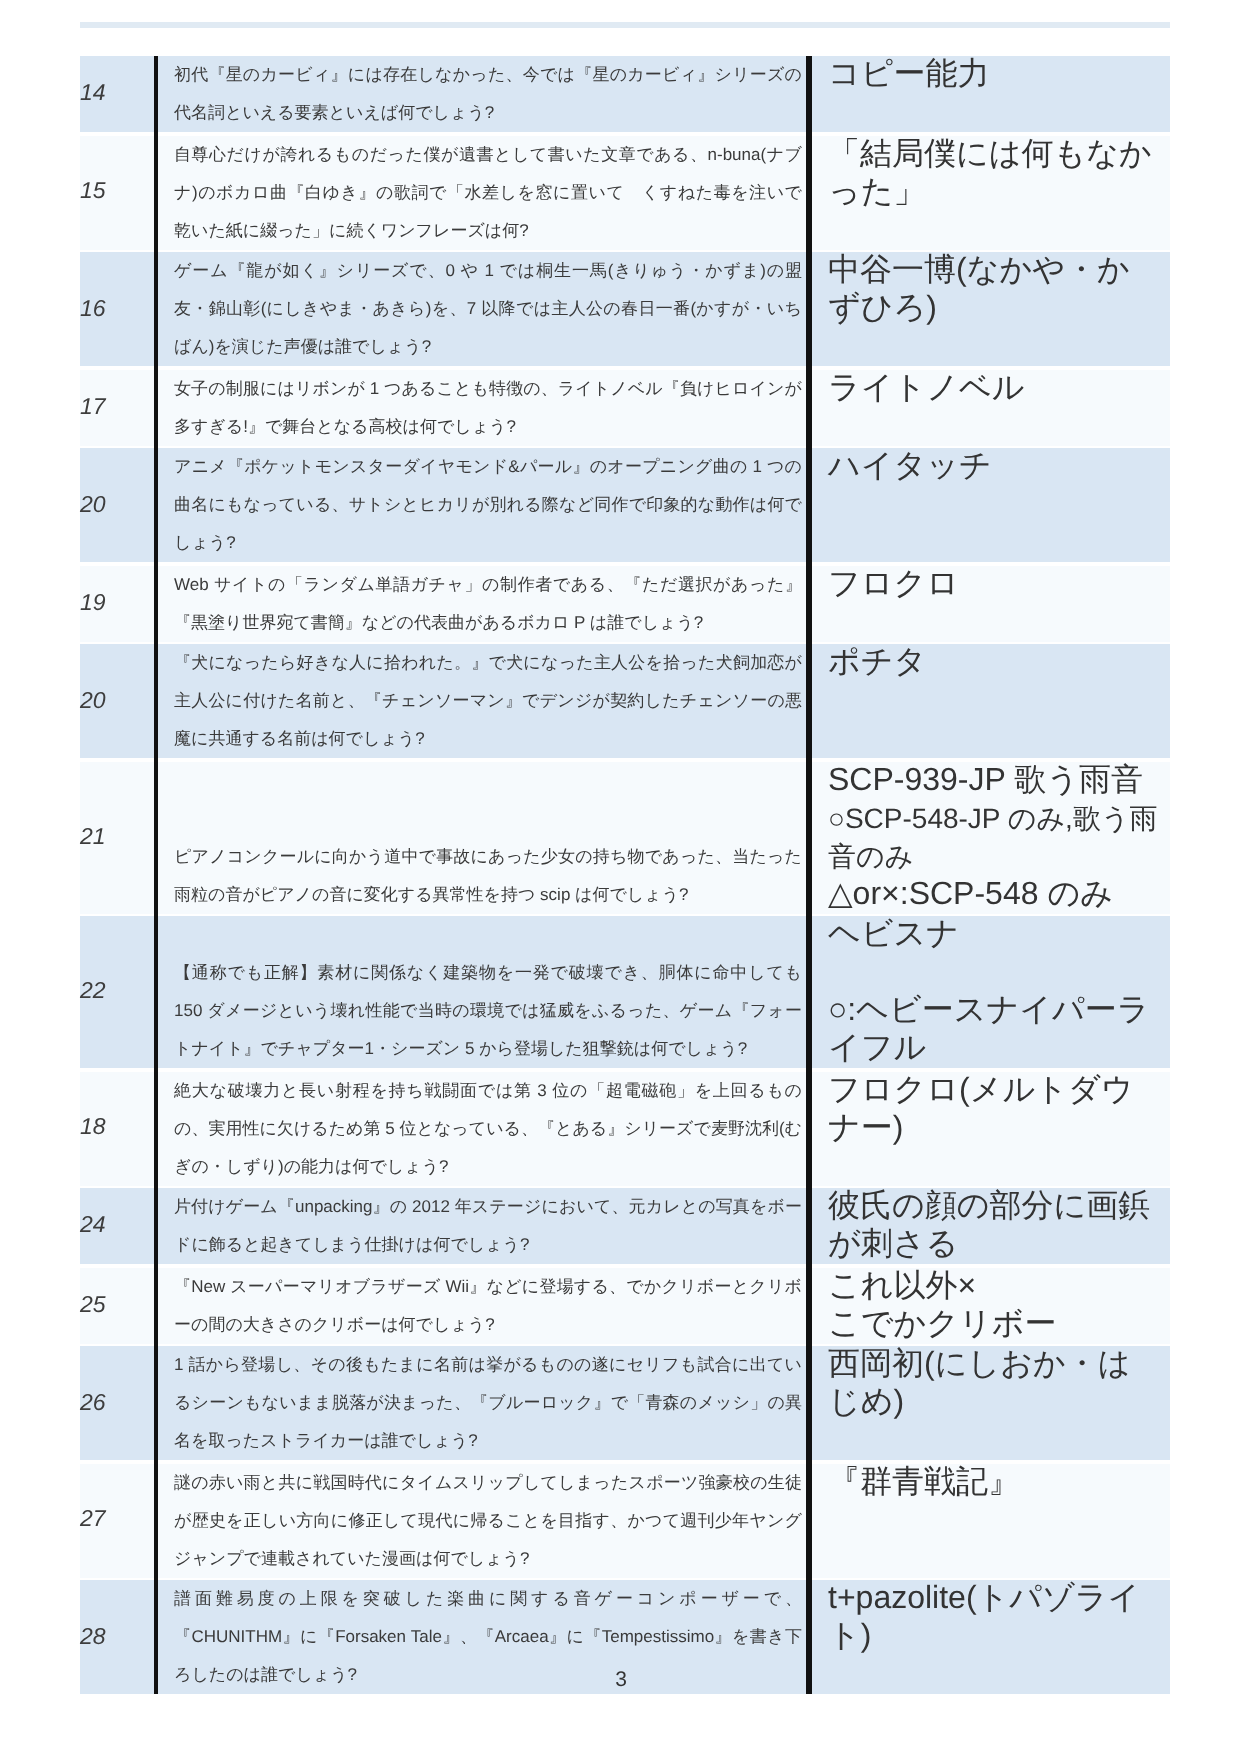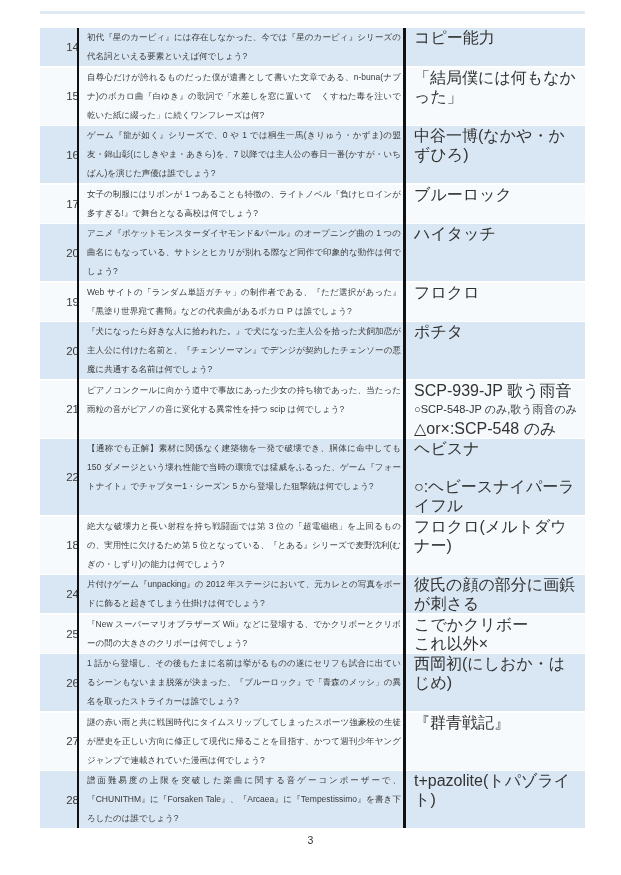--- a/index.html
+++ b/index.html
@@ -12,38 +12,38 @@
 
   .qtable { position:absolute; left:40px; top:11px; width:545px; }
   .sliver { height:3px; width:545px; background:var(--sliver,#e0eaf3); margin-bottom:14px; }
 
   .row { display:flex; margin-bottom:1.5px; background:var(--row-blue,#d9e6f3); min-height:37.5px; }
   .row:last-child { margin-bottom:0; }
   .row.alt { background:var(--row-light,#f6fafd); }
 
   .cell-no {
     width:39px; flex:0 0 39px; box-sizing:border-box;
-    display:flex; align-items:center; justify-content:flex-end;
-    font-size:11.5px; color:#3d3d3d;
+    display:flex; align-items:center; justify-content:flex-start;
+    font-size:11.5px; color:#3d3d3d;font-style:italic;
   }
   .cell-q {
     width:328px; flex:0 0 328px; box-sizing:border-box;
     padding:0 6px 0 8px;
-    display:flex; align-items:flex-start;
+    display:flex; align-items:flex-end;
   }
   .q-text {
     font-size:8.5px; line-height:19px; color:#3a3a3a;
     text-align:justify; width:100%;
   }
   .cell-a { flex:1 1 auto; box-sizing:border-box; padding:0 4px 0 7px; }
   .ans-line {
     font-size:16px; line-height:19px; min-height:19px; color:#333333;
     white-space:normal;
   }
-  .ans-line.small { font-size:11px; }
+  .ans-line.small { font-size:14px; }
 
   .vline { position:absolute; top:17px; bottom:0; background:#111111; }
   .vline.v1 { left:37px; width:2px; }
   .vline.v2 { left:363px; width:2.5px; }
 
   .pagenum {
     position:absolute; left:0; top:834px; width:621px;
     text-align:center; font-size:10.5px; color:#333333;
   }
 </style>
@@ -88,21 +88,21 @@
           </div>
         </div>
         <div class="row alt">
           <div class="cell-no">
             <span>17</span>
           </div>
           <div class="cell-q">
             <div class="q-text">女子の制服にはリボンが 1 つあることも特徴の、ライトノベル『負けヒロインが多すぎる!』で舞台となる高校は何でしょう?</div>
           </div>
           <div class="cell-a">
-            <div class="ans-line">ブルーロック</div>
+            <div class="ans-line">ライトノベル</div>
           </div>
         </div>
         <div class="row">
           <div class="cell-no">
             <span>20</span>
           </div>
           <div class="cell-q">
             <div class="q-text">アニメ『ポケットモンスターダイヤモンド&amp;パール』のオープニング曲の 1 つの曲名にもなっている、サトシとヒカリが別れる際など同作で印象的な動作は何でしょう?</div>
           </div>
           <div class="cell-a">
@@ -180,22 +180,22 @@
           </div>
         </div>
         <div class="row alt">
           <div class="cell-no">
             <span>25</span>
           </div>
           <div class="cell-q">
             <div class="q-text">『New スーパーマリオブラザーズ Wii』などに登場する、でかクリボーとクリボーの間の大きさのクリボーは何でしょう?</div>
           </div>
           <div class="cell-a">
+            <div class="ans-line">これ以外×</div>
             <div class="ans-line">こでかクリボー</div>
-            <div class="ans-line">これ以外×</div>
           </div>
         </div>
         <div class="row">
           <div class="cell-no">
             <span>26</span>
           </div>
           <div class="cell-q">
             <div class="q-text">1 話から登場し、その後もたまに名前は挙がるものの遂にセリフも試合に出ているシーンもないまま脱落が決まった、『ブルーロック』で「青森のメッシ」の異名を取ったストライカーは誰でしょう?</div>
           </div>
           <div class="cell-a">

